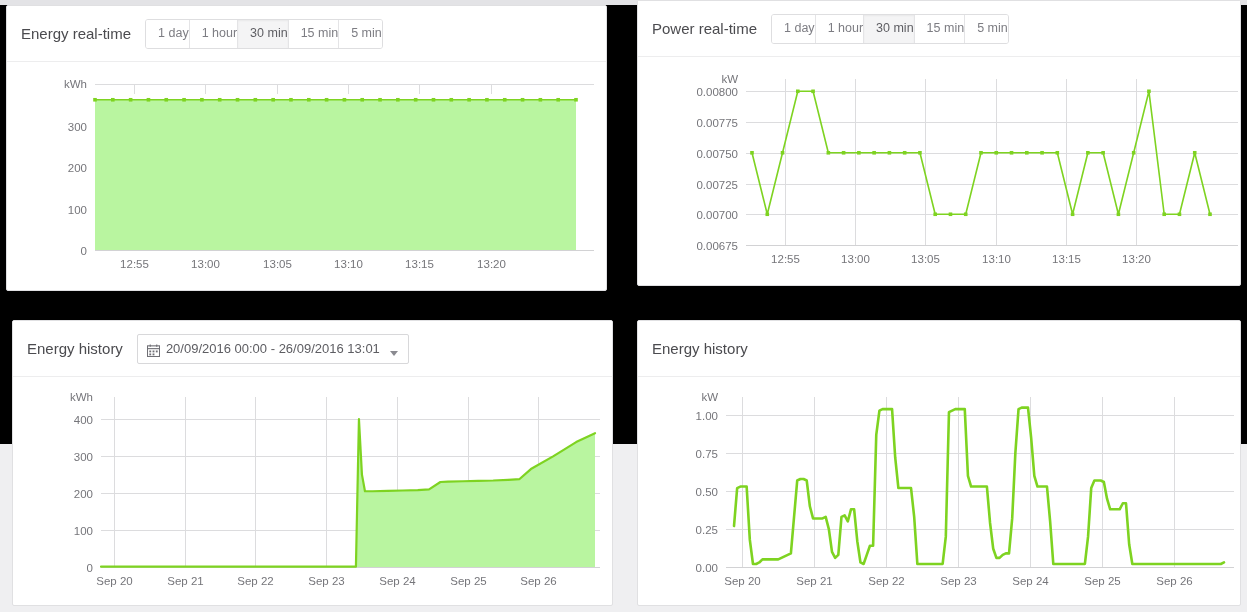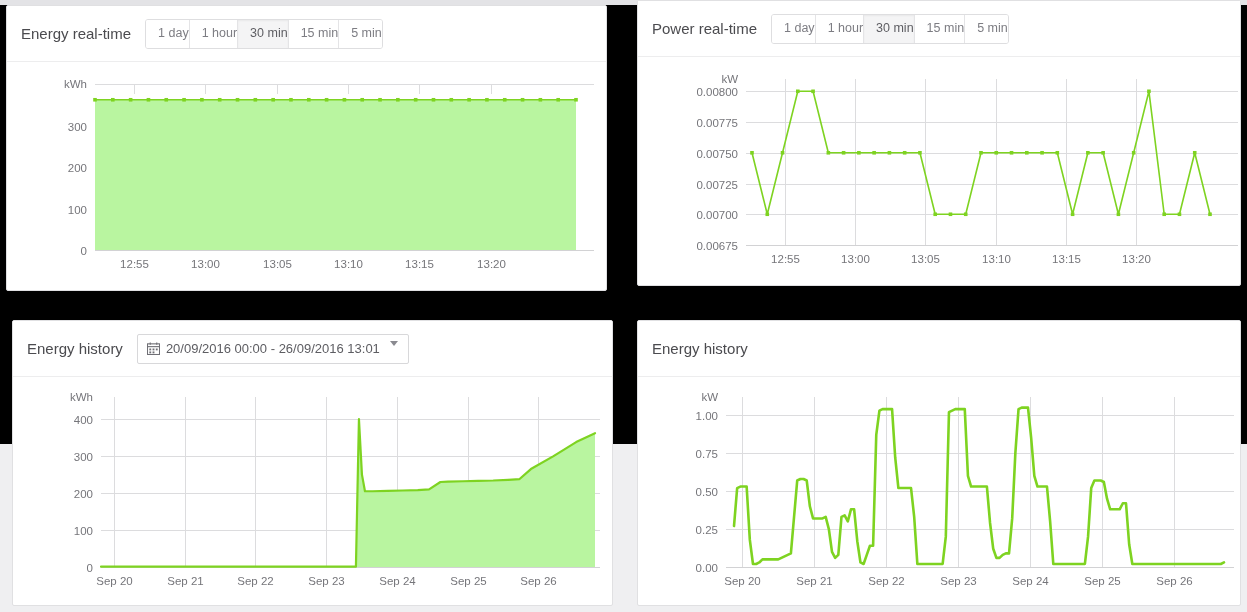--- a/index.html
+++ b/index.html
@@ -62,21 +62,21 @@
   }
   .seg-btn:last-child { border-right: none; }
   .seg-btn.active {
     background: #f4f4f5;
     color: #5e5e63;
     box-shadow: inset 0 1px 2px rgba(0,0,0,0.05);
   }
   
   .daterange {
     display: flex;
-    align-items: flex-start;
+    align-items: flex-end;
     gap: 6px;
     border: 1px solid #d8d8da;
     border-radius: 2px;
     background: #fff;
     padding: 6px 10px 7px 9px;
     cursor: pointer;
     font-size: 13px;
     color: #5d5d62;
     white-space: nowrap;
   }

